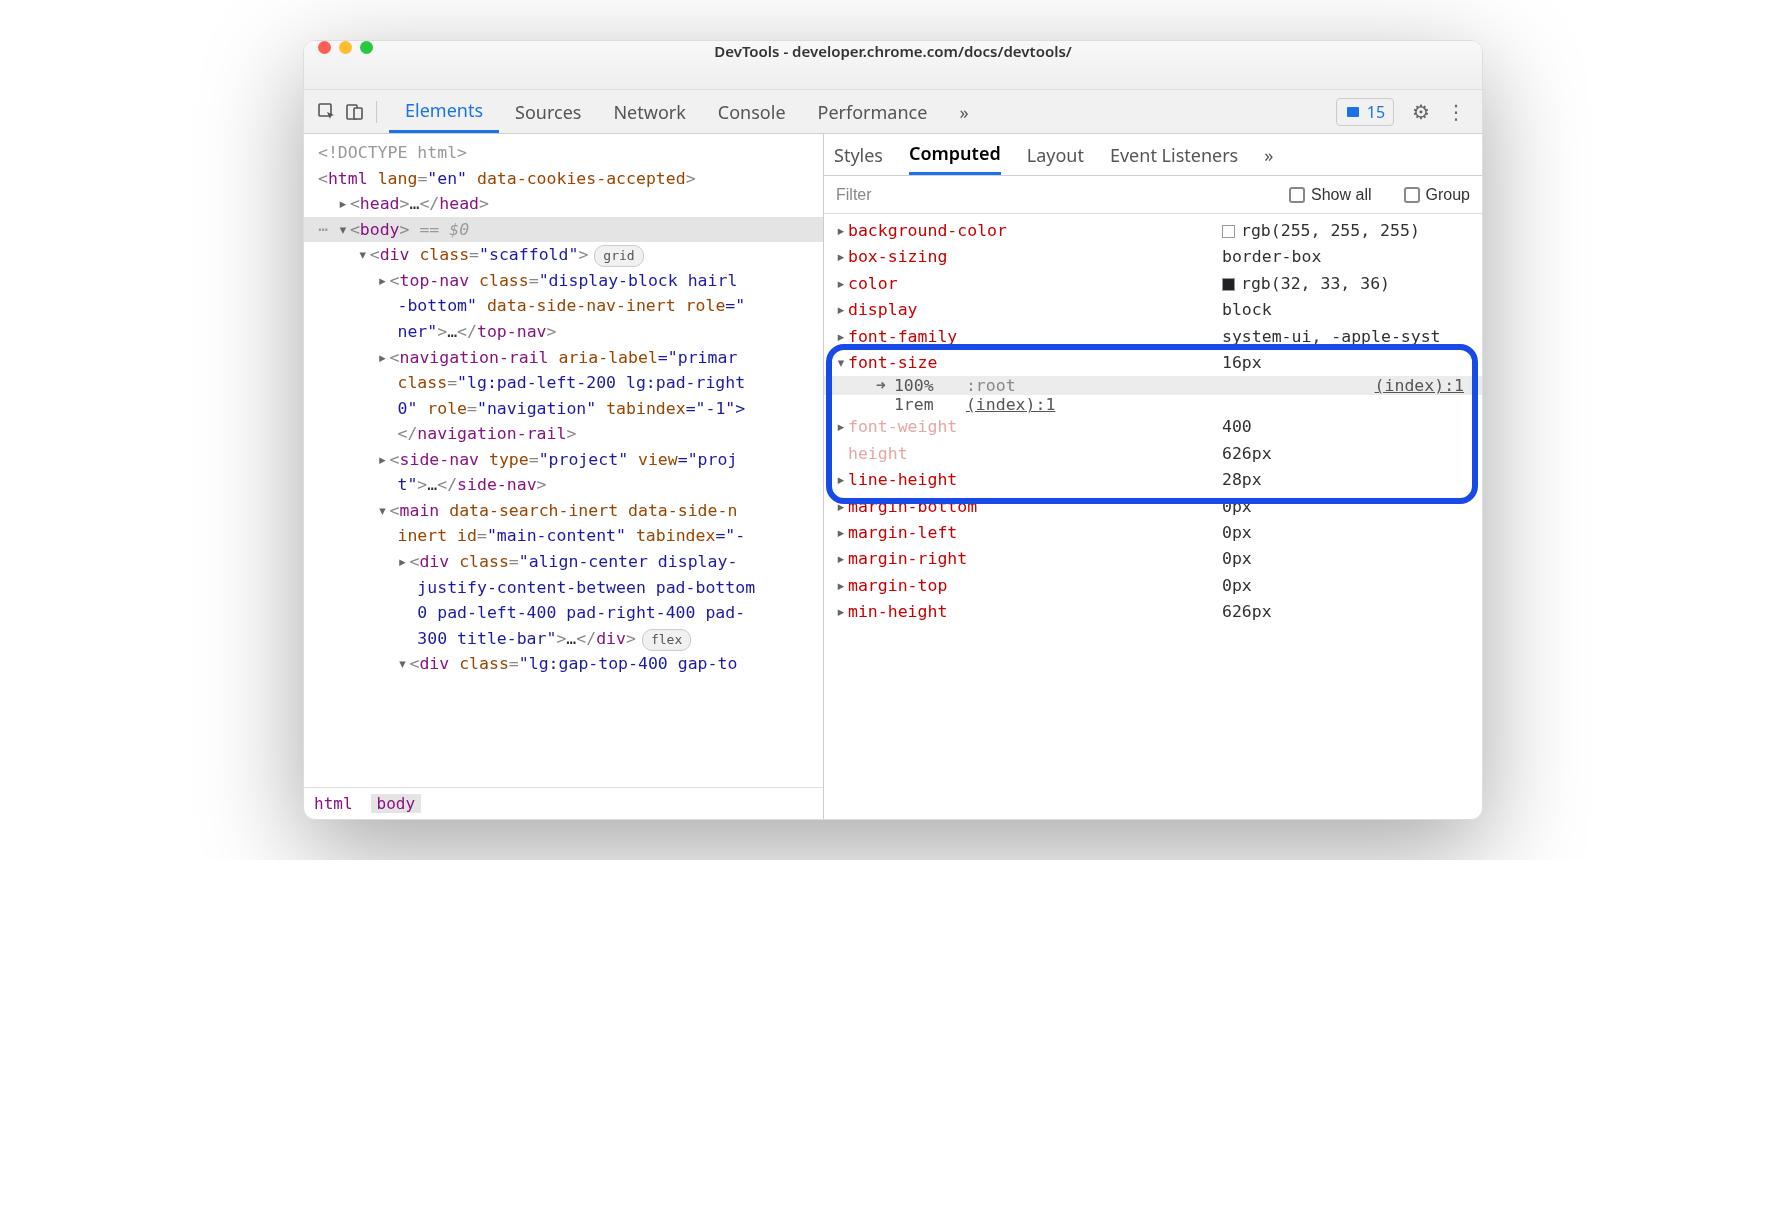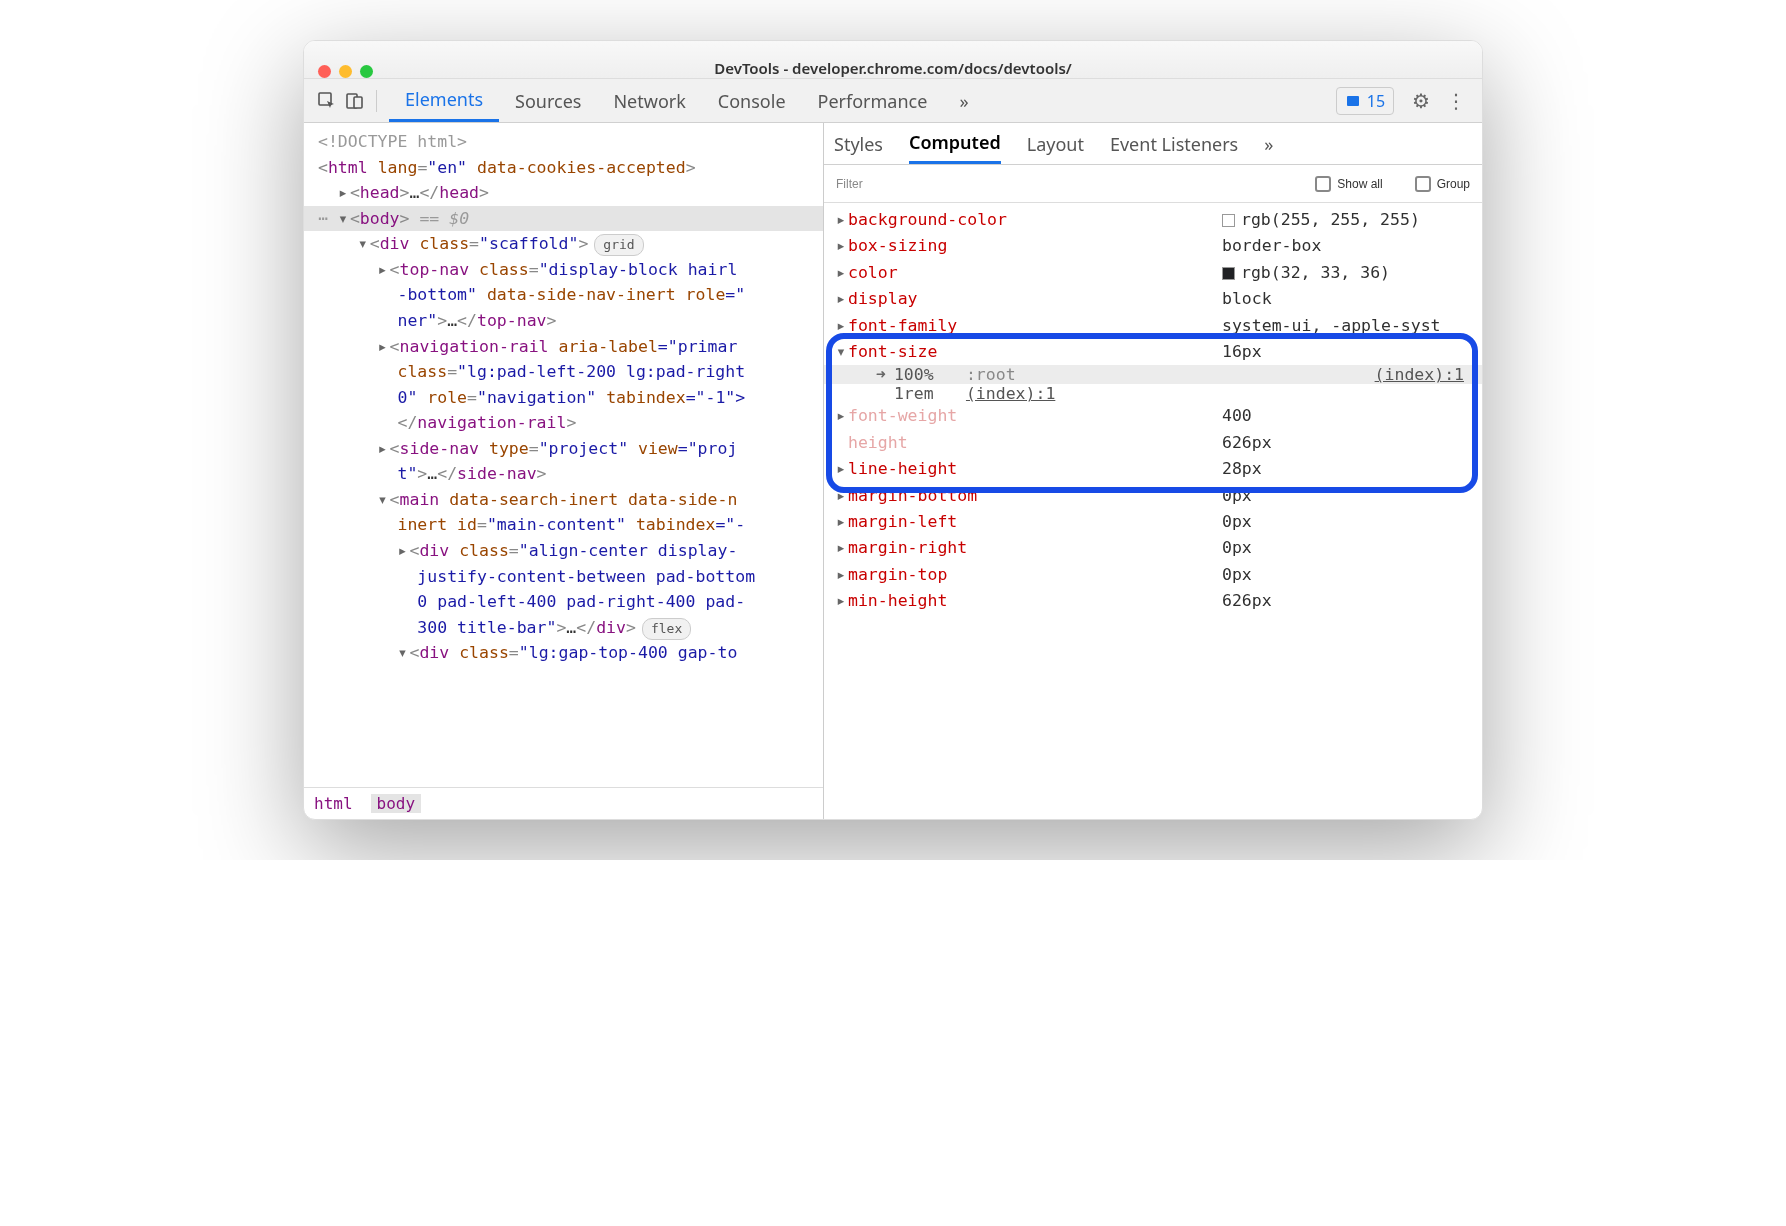--- a/index.html
+++ b/index.html
@@ -1,21 +1,21 @@
 <!DOCTYPE html>
 <html><head>
 <meta charset="utf-8">
 <style>
 * { box-sizing: border-box; margin: 0; padding: 0; }
 body { background: #fff; font-family: -apple-system, system-ui, sans-serif; display: flex; justify-content: center; align-items: flex-start; padding: 40px; }
 .shadow-wrap { filter: drop-shadow(0 30px 50px rgba(0,0,0,0.35)); }
 .window { width: 1180px; height: 780px; background: #fff; border-radius: 12px; overflow: hidden; border: 1px solid #ddd; display: flex; flex-direction: column; }
 
 
-.titlebar { height: 38px; background: linear-gradient(#f8f8f8,#efefef); display: flex; align-items: flex-end; padding: 0 14px; border-bottom: 1px solid #ddd; position: relative; }
+.titlebar { height: 49px; background: linear-gradient(#f8f8f8,#efefef); display: flex; align-items: flex-start; padding: 0 14px; border-bottom: 1px solid #ddd; position: relative; }
 .traffic { display: flex; gap: 8px; }
 .dot { width: 13px; height: 13px; border-radius: 50%; }
 .dot.r { background:#ff5f57; } .dot.y { background:#febc2e; } .dot.g { background:#28c840; }
 .titlebar-title { position: absolute; left: 0; right: 0; text-align: center; font-size: 15px; font-weight: 600; color: #333; }
 
 
 .tabs { height: 44px; display: flex; align-items: center; border-bottom: 1px solid #d0d0d0; background: #f1f1f1; padding: 0 8px; }
 .inspect-icons { display:flex; gap:6px; padding: 0 10px 0 4px; border-right:1px solid #ccc; margin-right:12px; }
 .icon-btn { width:22px; height:22px; display:flex; align-items:center; justify-content:center; color:#555; }
 .tab { padding: 0 16px; font-size: 18px; color: #555; height: 100%; display:flex; align-items:center; cursor:pointer; }
@@ -38,21 +38,21 @@
 .badge-lay { display:inline-block; background:#f1f1f1; border:1px solid #ccc; border-radius:10px; padding:0 8px; font-size:13px; color:#555; margin-left:6px; }
 .muted { color:#999; }
 .breadcrumbs { border-top:1px solid #ddd; padding:6px 10px; font-size:16px; color:#881280; display:flex; gap:18px; }
 .bc-sel { background:#e4e4e4; padding:0 6px; }
 
 
 .styles-panel { flex:1; display:flex; flex-direction:column; font-family: Menlo, Consolas, monospace; font-size:16.5px; }
 .styles-tabs { display:flex; align-items:center; height:42px; border-bottom:1px solid #d0d0d0; padding:0 10px; gap:26px; font-family: -apple-system, system-ui, sans-serif; }
 .styles-tab { font-size:18px; color:#555; height:100%; display:flex; align-items:center; cursor:pointer; }
 .styles-tab.active { color:#000; font-weight:600; border-bottom:3px solid #1a73e8; }
-.filter-row { display:flex; align-items:center; height:38px; border-bottom:1px solid #ddd; padding:0 12px; font-family: -apple-system, sans-serif; font-size:12px; color:#888; }
+.filter-row { display:flex; align-items:center; height:38px; border-bottom:1px solid #ddd; padding:0 12px; font-family: -apple-system, sans-serif; font-size:16px; color:#888; }
 .filter-row .spacer { flex:1; }
 .chk { display:flex; align-items:center; gap:6px; color:#333; margin-left:32px; }
 .chk-box { width:16px; height:16px; border:2px solid #888; border-radius:3px; }
 
 .computed { flex:1; overflow:hidden; padding-top:4px; position:relative; }
 .crow { display:flex; padding-left:12px; line-height:1.6; }
 .crow .tri { color:#666; }
 .propname { color:#c80000; }
 .propname.dim { color:#e6a6a6; }
 .crow .val { margin-left:auto; padding-right:18px; color:#303030; min-width:260px; }

